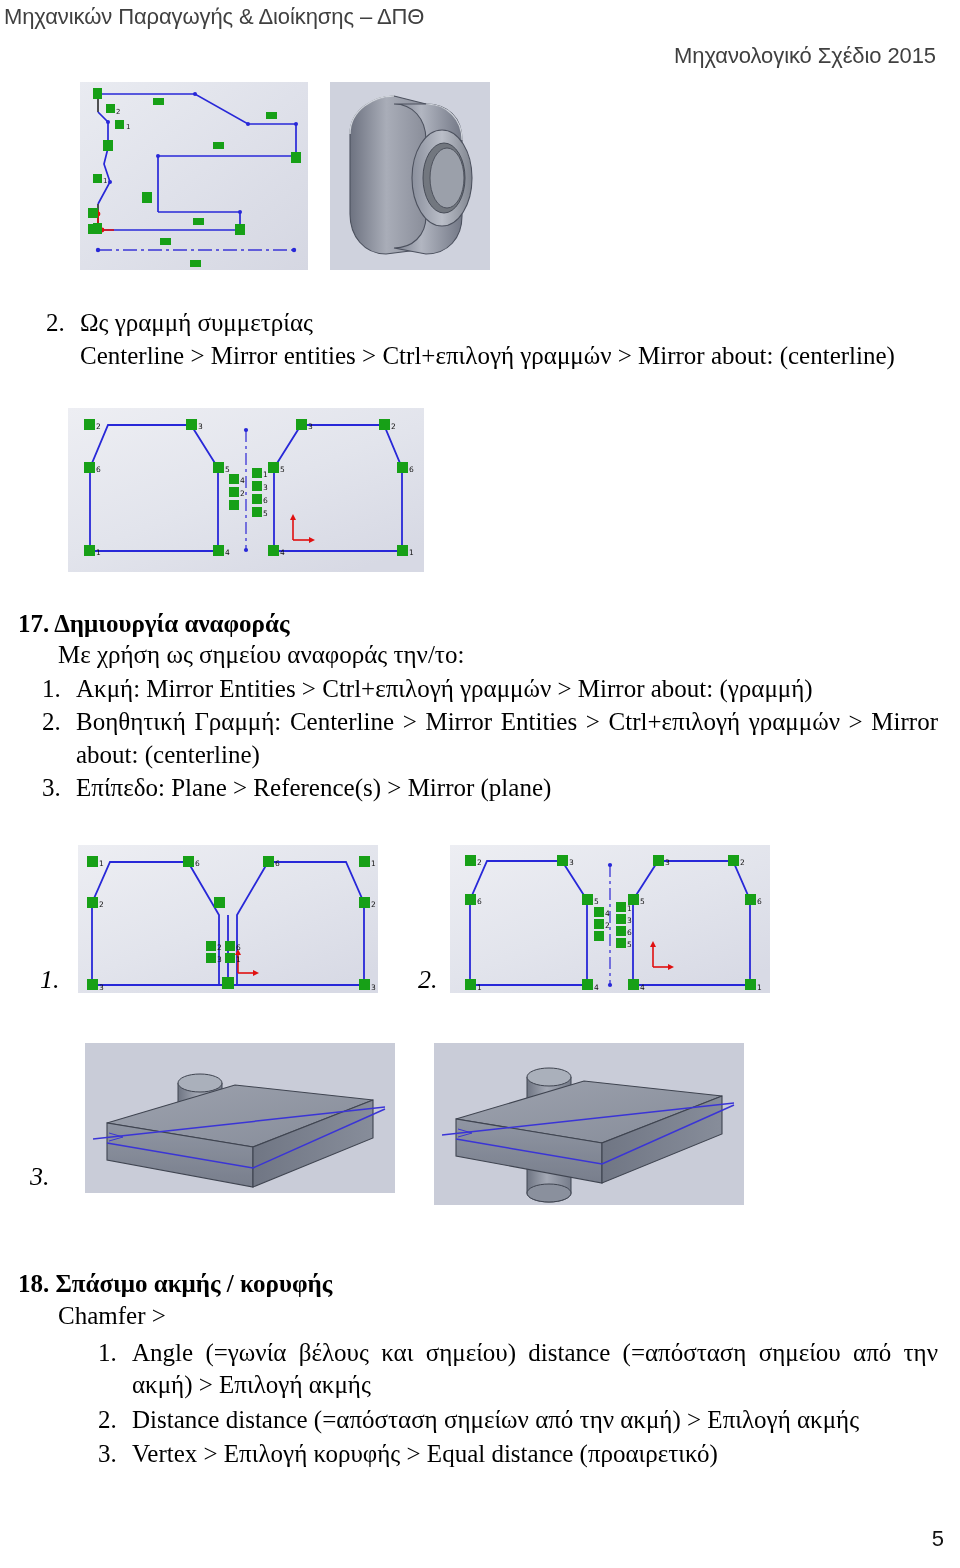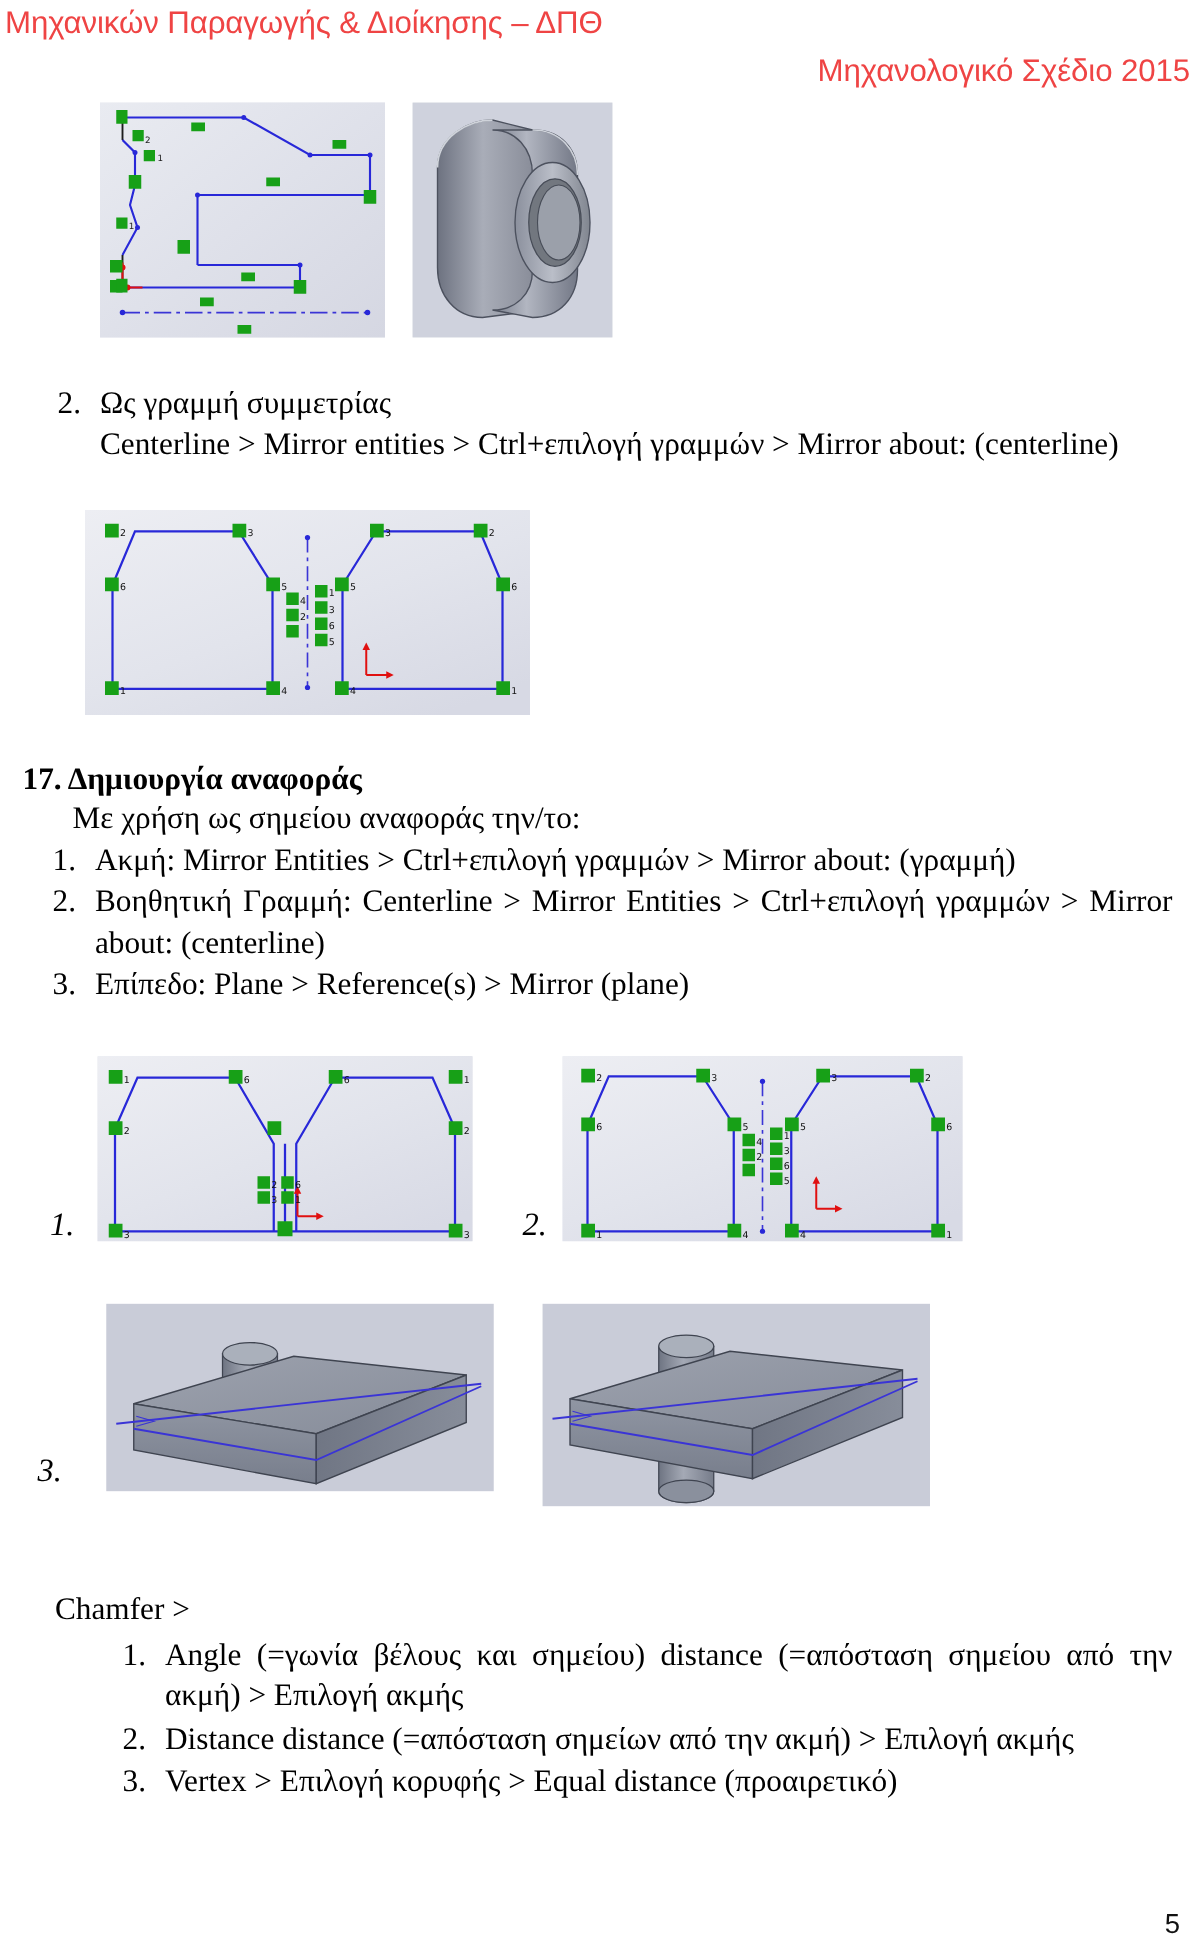--- a/index.html
+++ b/index.html
@@ -14,28 +14,28 @@
     font-family: "Liberation Serif", "DejaVu Serif", serif;
     color: #000;
     overflow: hidden;
   }
 
   
   .page-header {
     position: absolute;
     top: 4px; left: 0; right: 0;
     height: 34px;
-    padding: 0 8px 0 4px;
+    padding: 0 24px 0 4px;
     display: flex;
     align-items: flex-start;
     justify-content: space-between;
     font-family: "Liberation Sans", "DejaVu Sans", sans-serif;
-    font-size: 25px;
+    font-size: 22px;
     letter-spacing: -0.1px;
-    color: #ef4444;
+    color: #404040;
   }
   .page-header .right { text-align: right; margin-top: 39px; }
 
   
   .fig { position: absolute; background: #d9dbe4; overflow: hidden; }
   .fig-sketch { background: linear-gradient(135deg,#e7e9f0 0%,#dcdee8 45%,#d4d6e1 100%); }
 
   
   .fig svg { display: block; width: 100%; height: 100%; }
 
@@ -491,21 +491,25 @@
 
     <g stroke="#3a34d6" stroke-width="1.5" fill="none">
       <path d="M8,92 L300,60"></path>
       <path d="M22,96 L168,121 L300,62"></path>
     </g>
     <path d="M24,86 l14,4 l-14,4" fill="none" stroke="#3a34d6" stroke-width="1"></path>
   </svg>
 </div>
 
 <div class="txt-block" style="left:18px; top:1270px; width:920px;">
-  <div class="lvl1" style="margin-left:26px; margin-top:2px;">Chamfer &gt;</div>
+  <div class="bold-head">
+    <span>18.</span>
+    <span>Σπάσιμο ακμής / κορυφής</span>
+  </div>
+  <div class="lvl1" style="margin-left:40px; margin-top:2px;">Chamfer &gt;</div>
   <div class="lvl1" style="margin-left:80px; margin-top:4px;">
     <div class="num-col">
       <div class="num">1.</div>
       <div class="body" style="text-align:justify;">Angle (=γωνία βέλους και σημείου) distance (=απόσταση σημείου από την ακμή) &gt; Επιλογή ακμής</div>
     </div>
     <div class="num-col" style="margin-top:2px;">
       <div class="num">2.</div>
       <div class="body">Distance distance (=απόσταση σημείων  από την ακμή)  &gt; Επιλογή ακμής</div>
     </div>
     <div class="num-col" style="margin-top:2px;">

